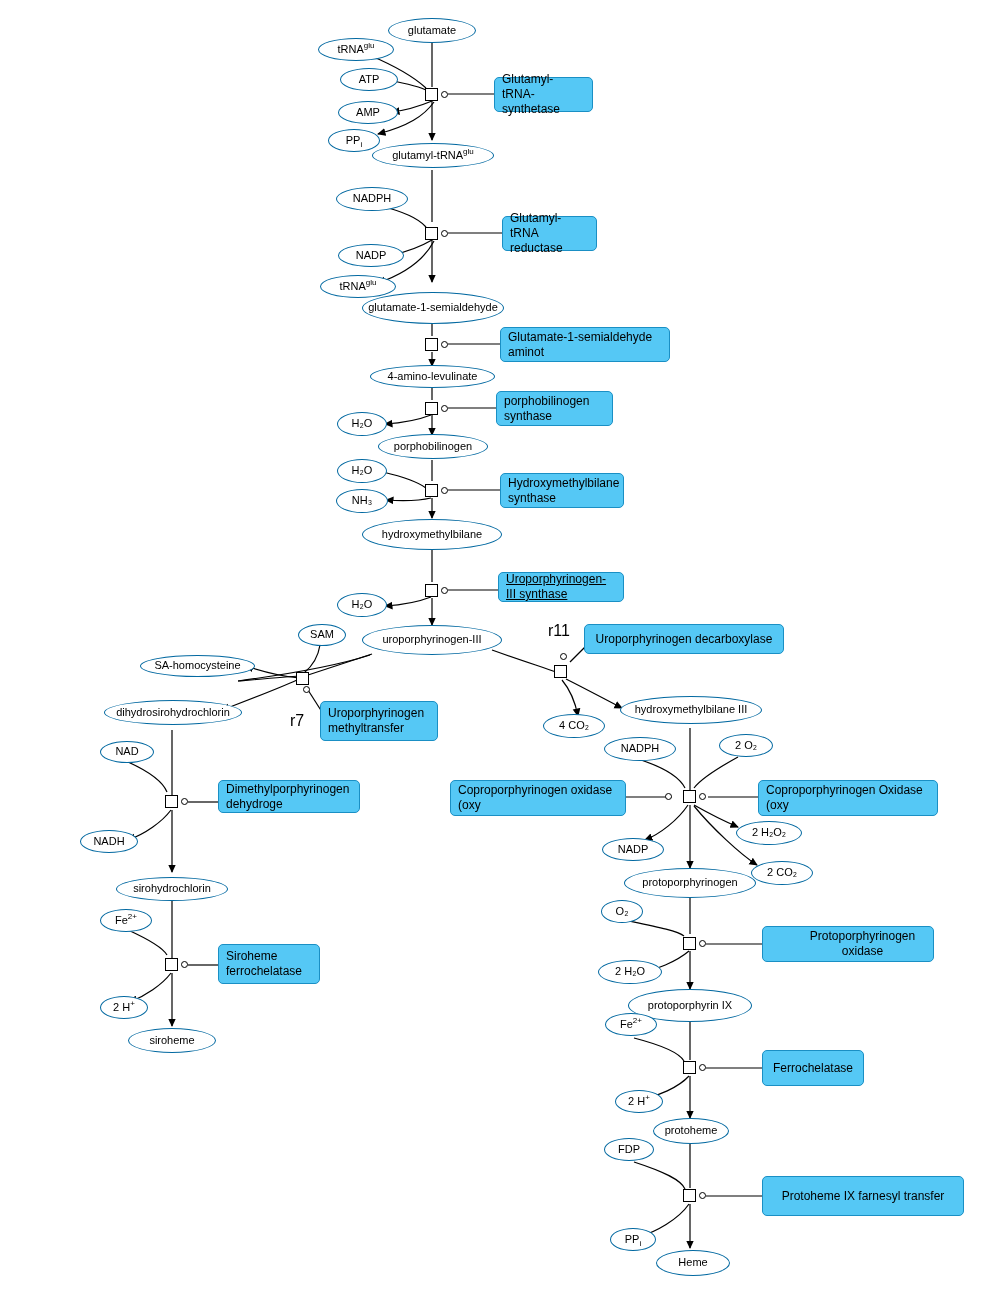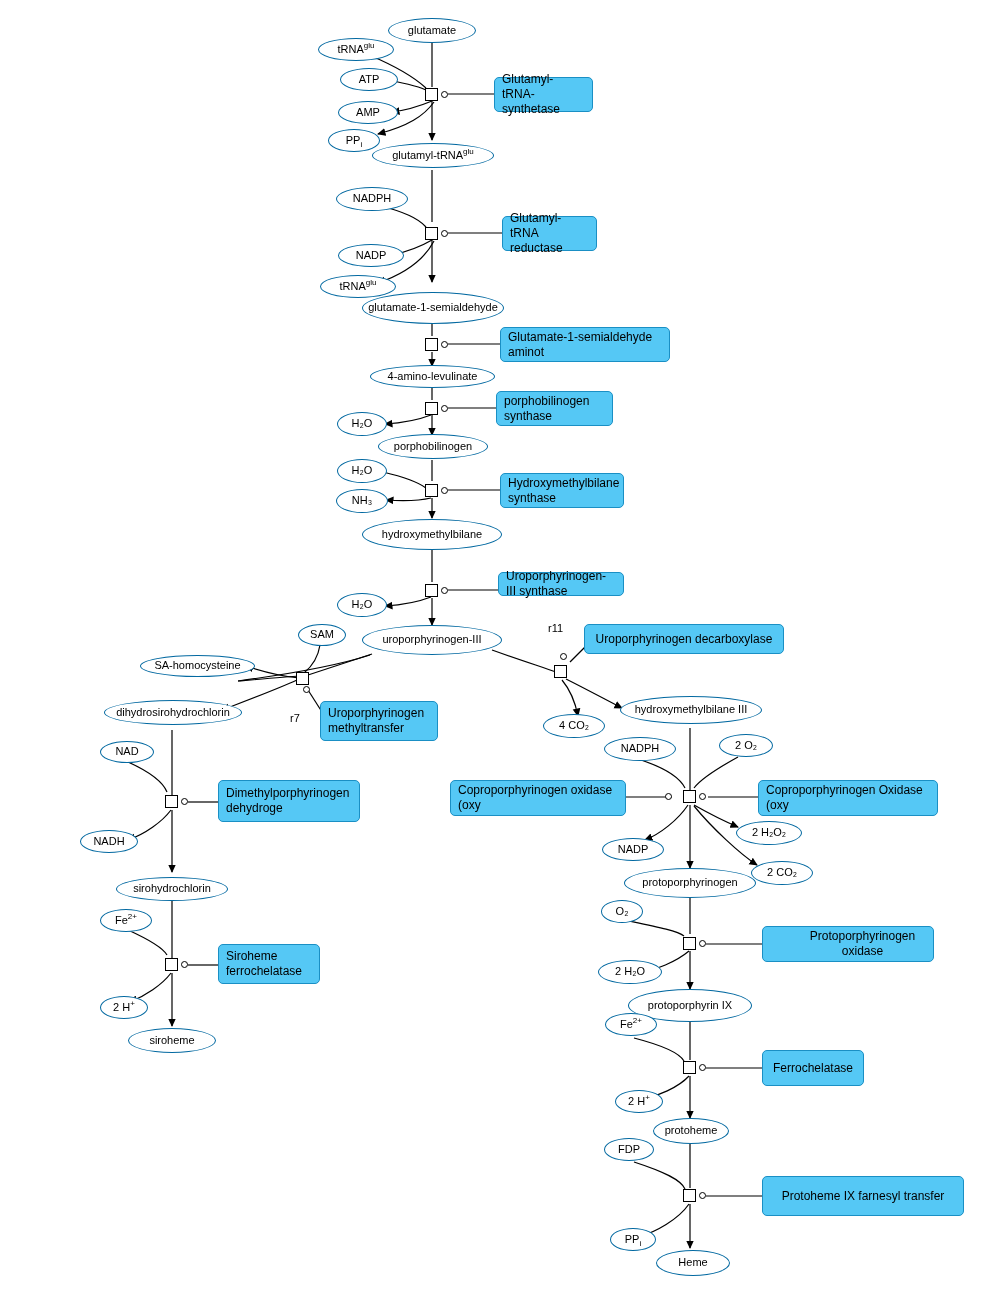--- a/index.html
+++ b/index.html
@@ -32,21 +32,21 @@
 
   
   .rxn{
     width:13px;height:13px;background:#fff;border:1px solid #000;
   }
   
   .mod{
     width:7px;height:7px;border:1px solid #000;border-radius:50%;background:#fff;
   }
   
-  .rlabel{font-size:11px;color:#000;}
+  .rlabel{font-size:16px;color:#000;}
 
   sup{font-size:8px;vertical-align:super;line-height:0;}
   sub{font-size:8px;vertical-align:sub;line-height:0;}
 </style>
 </head>
 <body>
 
 <div id="canvas">
 
   <svg id="wires" viewBox="0 0 1000 1300">
@@ -427,33 +427,33 @@
   </div>
 
   <div class="node enz" style="left:496px;top:391px;width:117px;height:35px;">
     <span>porphobilinogen synthase</span>
   </div>
 
   <div class="node enz" style="left:500px;top:473px;width:124px;height:35px;">
     <span>Hydroxymethylbilane synthase</span>
   </div>
 
-  <div class="node enz" style="left:498px;top:572px;width:126px;height:24px;">
+  <div class="node enz" style="left:498px;top:572px;width:126px;height:30px;text-decoration:underline;">
     <span>Uroporphyrinogen-III synthase</span>
   </div>
 
   <div class="node enz center" style="left:584px;top:624px;width:200px;height:30px;">
     <span>Uroporphyrinogen decarboxylase</span>
   </div>
 
   <div class="node enz" style="left:320px;top:701px;width:118px;height:40px;">
     <span>Uroporphyrinogen methyltransfer</span>
   </div>
 
-  <div class="node enz" style="left:218px;top:780px;width:142px;height:42px;">
+  <div class="node enz" style="left:218px;top:780px;width:142px;height:33px;">
     <span>Dimethylporphyrinogen dehydroge</span>
   </div>
 
   <div class="node enz" style="left:218px;top:944px;width:102px;height:40px;">
     <span>Siroheme ferrochelatase</span>
   </div>
 
   <div class="node enz" style="left:450px;top:780px;width:176px;height:36px;">
     <span>Coproporphyrinogen oxidase (oxy</span>
   </div>

